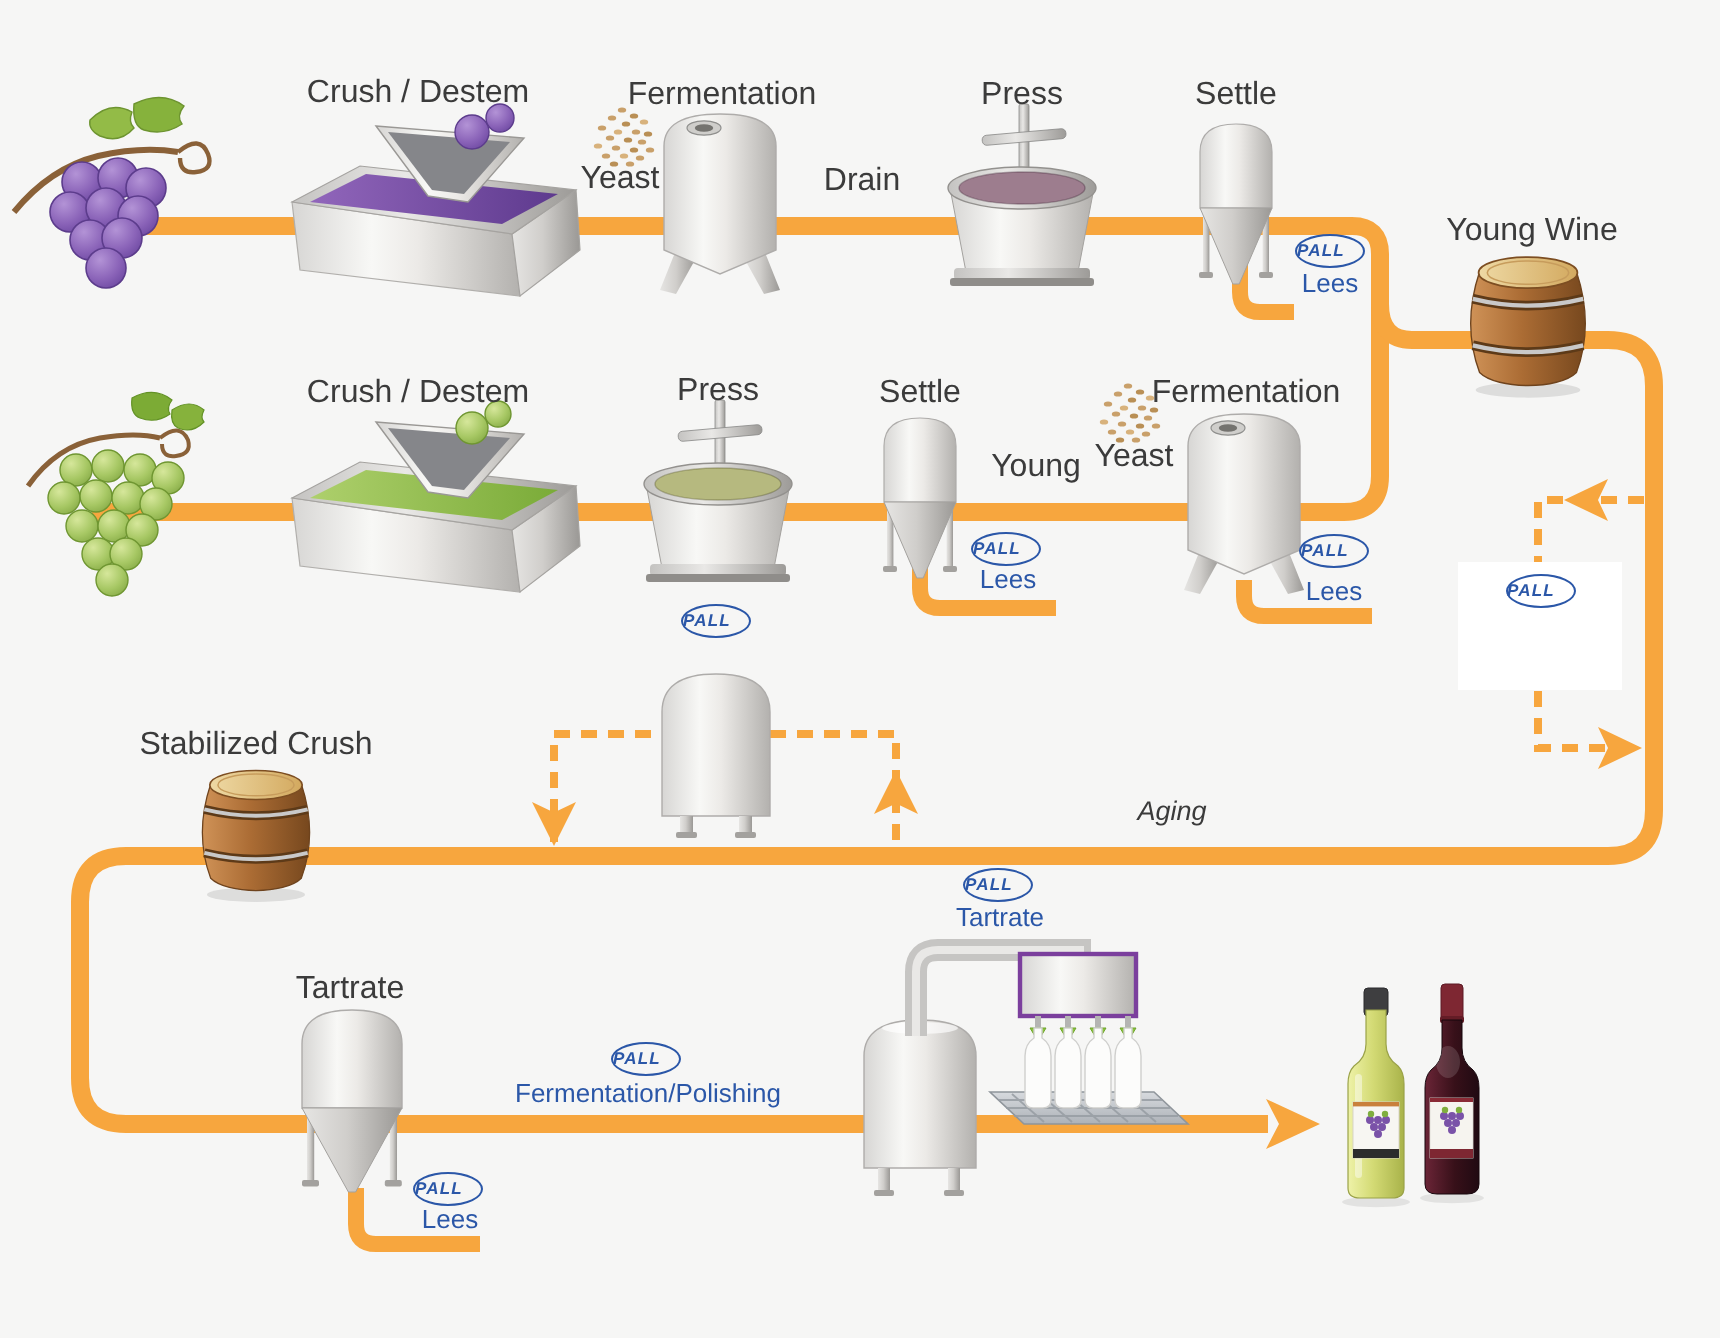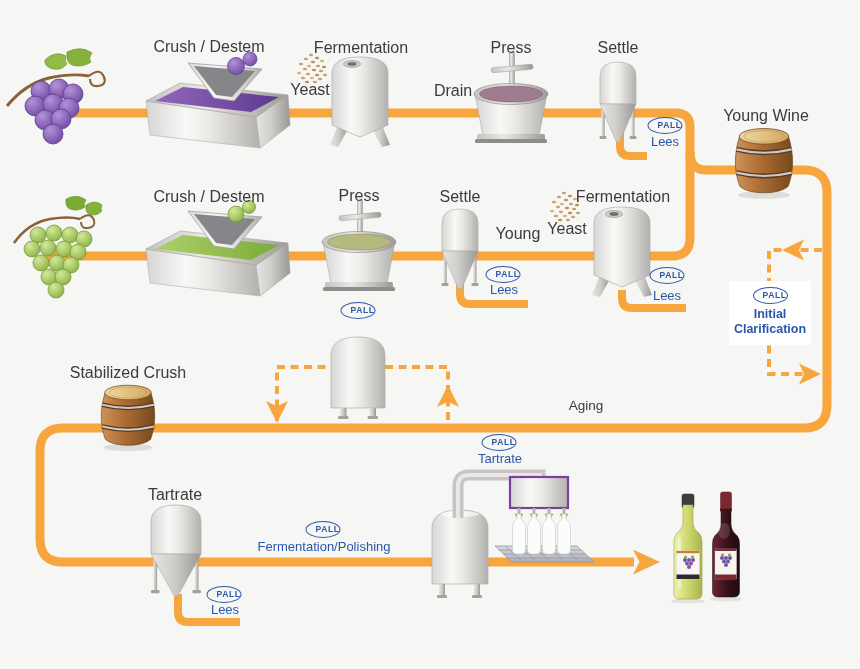--- a/index.html
+++ b/index.html
@@ -17,29 +17,29 @@
   .abs{position:absolute;}
   svg{display:block;overflow:visible;}
   .pipe{fill:none;stroke:var(--flow);stroke-width:9;}
   .pipe2{fill:none;stroke:var(--flow);stroke-width:8;}
   .dash{fill:none;stroke:var(--flow);stroke-width:4;stroke-dasharray:8 5.5;}
   .arrow{fill:var(--flow);stroke:none;}
   .lbl{
     position:absolute;transform:translateX(-50%);
     font-size:16px;color:var(--ink);white-space:nowrap;line-height:1.1;
   }
-  .lbl.it{font-size:13.5px;}
+  .lbl.it{font-style:italic;font-size:13.5px;}
   .blbl{
     position:absolute;transform:translateX(-50%);
     font-size:13px;font-weight:normal;color:var(--blue);white-space:nowrap;line-height:1.1;
   }
   .pall{
     position:absolute;transform:translateX(-50%);
     width:33px;height:15px;border:1.7px solid var(--blue);border-radius:50%;
-    display:flex;align-items:center;justify-content:flex-end;background:transparent;
+    display:flex;align-items:center;justify-content:flex-start;background:transparent;font-style:italic;
   }
   .pall span{
     font-size:8.5px;font-weight:bold;color:var(--blue);letter-spacing:.6px;line-height:1;
   }
   .ic-box{
     position:absolute;left:729px;top:281px;width:82px;height:64px;background:#ffffff;
     display:flex;flex-direction:column;align-items:center;justify-content:flex-start;
     gap:3px;padding-top:6px;box-sizing:border-box;
   }
   .ic-box .pall{position:static;transform:none;}
@@ -312,21 +312,20 @@
     <polygon points="54,72 44,76 54,94 62,92" fill="url(#gCone)"></polygon>
     <path d="M4,20 Q4,4 32,4 Q60,4 60,20 L60,72 L32,84 L4,72 Z" fill="url(#gSteel)" stroke="#aeacaa" stroke-width=".7"></path>
     <ellipse cx="24" cy="11" rx="8.5" ry="3.6" fill="#cfcecb" stroke="#8f8f8d" stroke-width=".6"></ellipse>
     <ellipse cx="24" cy="11" rx="4.6" ry="1.9" fill="#74736f"></ellipse>
   </svg>
 
   <div class="ic-box">
     <div class="pall">
         <span>PALL</span>
       </div>
-    <div class="ictxt">Initial Clarification</div>
   </div>
 
   <svg class="abs" style="left:326px;top:332px" width="64" height="92" viewBox="0 0 64 92">
     <path d="M5,24 Q5,5 32,5 Q59,5 59,24 L59,76 L5,76 Z" fill="url(#gSteel)" stroke="#aeacaa" stroke-width=".7"></path>
     <rect x="14" y="76" width="6.5" height="9" fill="url(#gCone)"></rect>
       <rect x="12" y="84" width="10.5" height="3" rx="1" fill="#a3a19e"></rect>
     <rect x="43.5" y="76" width="6.5" height="9" fill="url(#gCone)"></rect>
       <rect x="41.5" y="84" width="10.5" height="3" rx="1" fill="#a3a19e"></rect>
   </svg>
 
@@ -428,21 +427,21 @@
         <circle cx="62" cy="72.5" r="2"></circle>
         <circle cx="60" cy="76" r="2"></circle>
     </g>
     <circle cx="63.5" cy="66" r="1.6" fill="#7fae3e"></circle>
       <circle cx="56.5" cy="66" r="1.6" fill="#7fae3e"></circle>
   </svg>
 
   <div class="lbl" style="left:209px;top:38px">Crush / Destem</div>
   <div class="lbl" style="left:361px;top:39px">Fermentation</div>
   <div class="lbl" style="left:310px;top:81px">Yeast</div>
-  <div class="lbl" style="left:453px;top:82px">Drain</div>
+  <div class="lbl" style="left:431px;top:82px">Drain</div>
   <div class="lbl" style="left:511px;top:39px">Press</div>
   <div class="lbl" style="left:618px;top:39px">Settle</div>
   <div class="lbl" style="left:766px;top:107px">Young Wine</div>
 
   <div class="pall" style="left:665px;top:117px">
       <span>PALL</span>
     </div>
   <div class="blbl" style="left:665px;top:135px">Lees</div>
 
   <div class="lbl" style="left:209px;top:188px">Crush / Destem</div>

